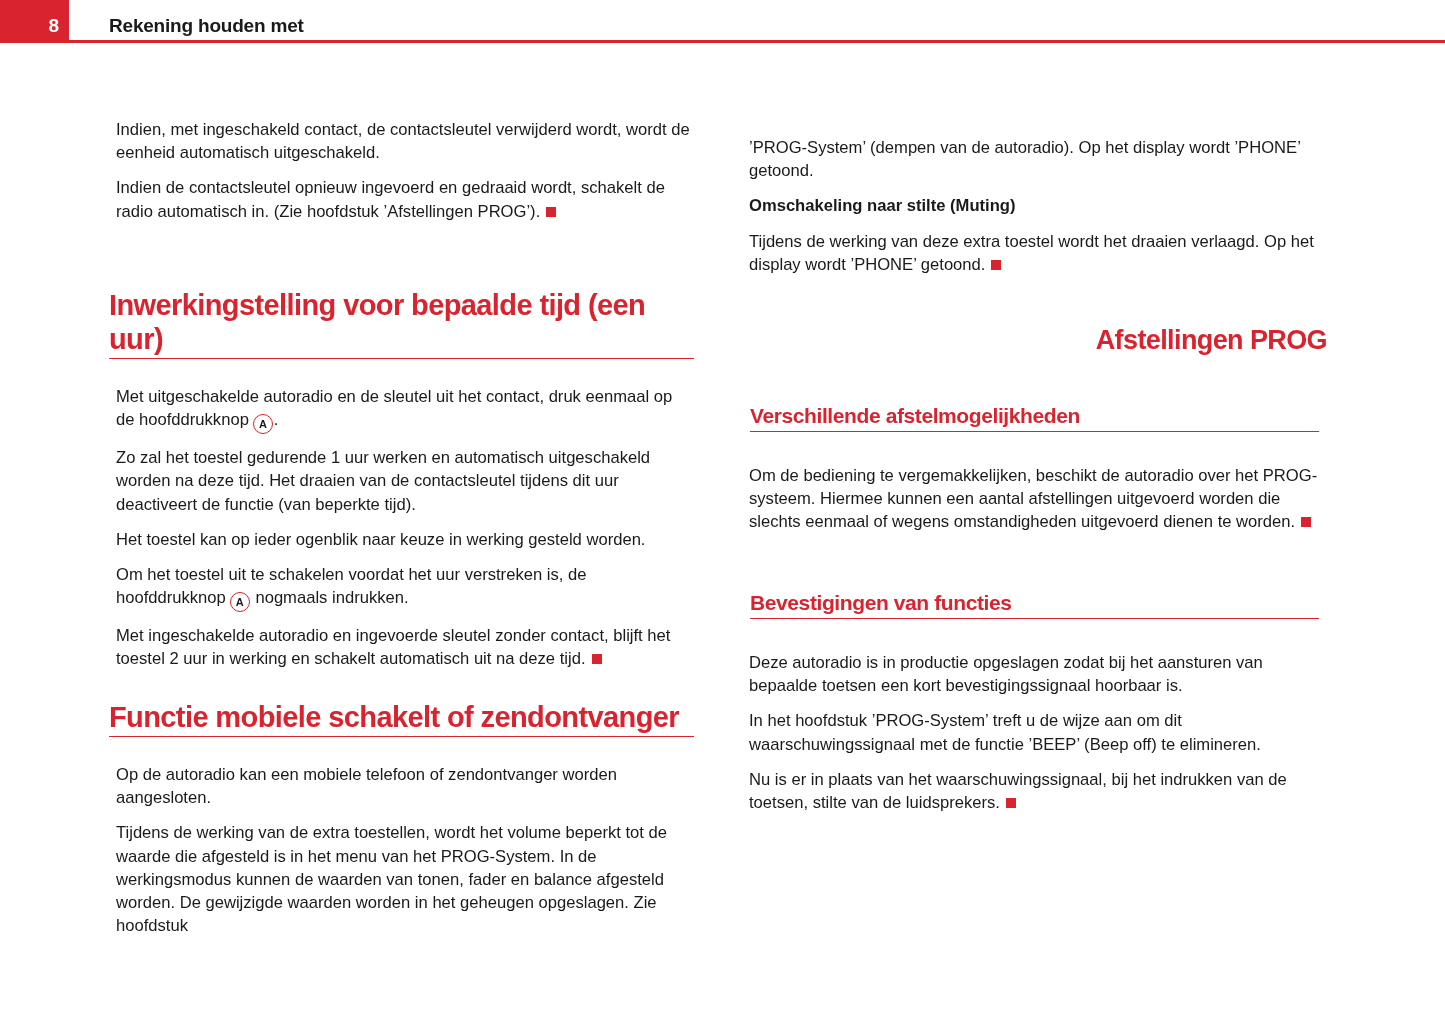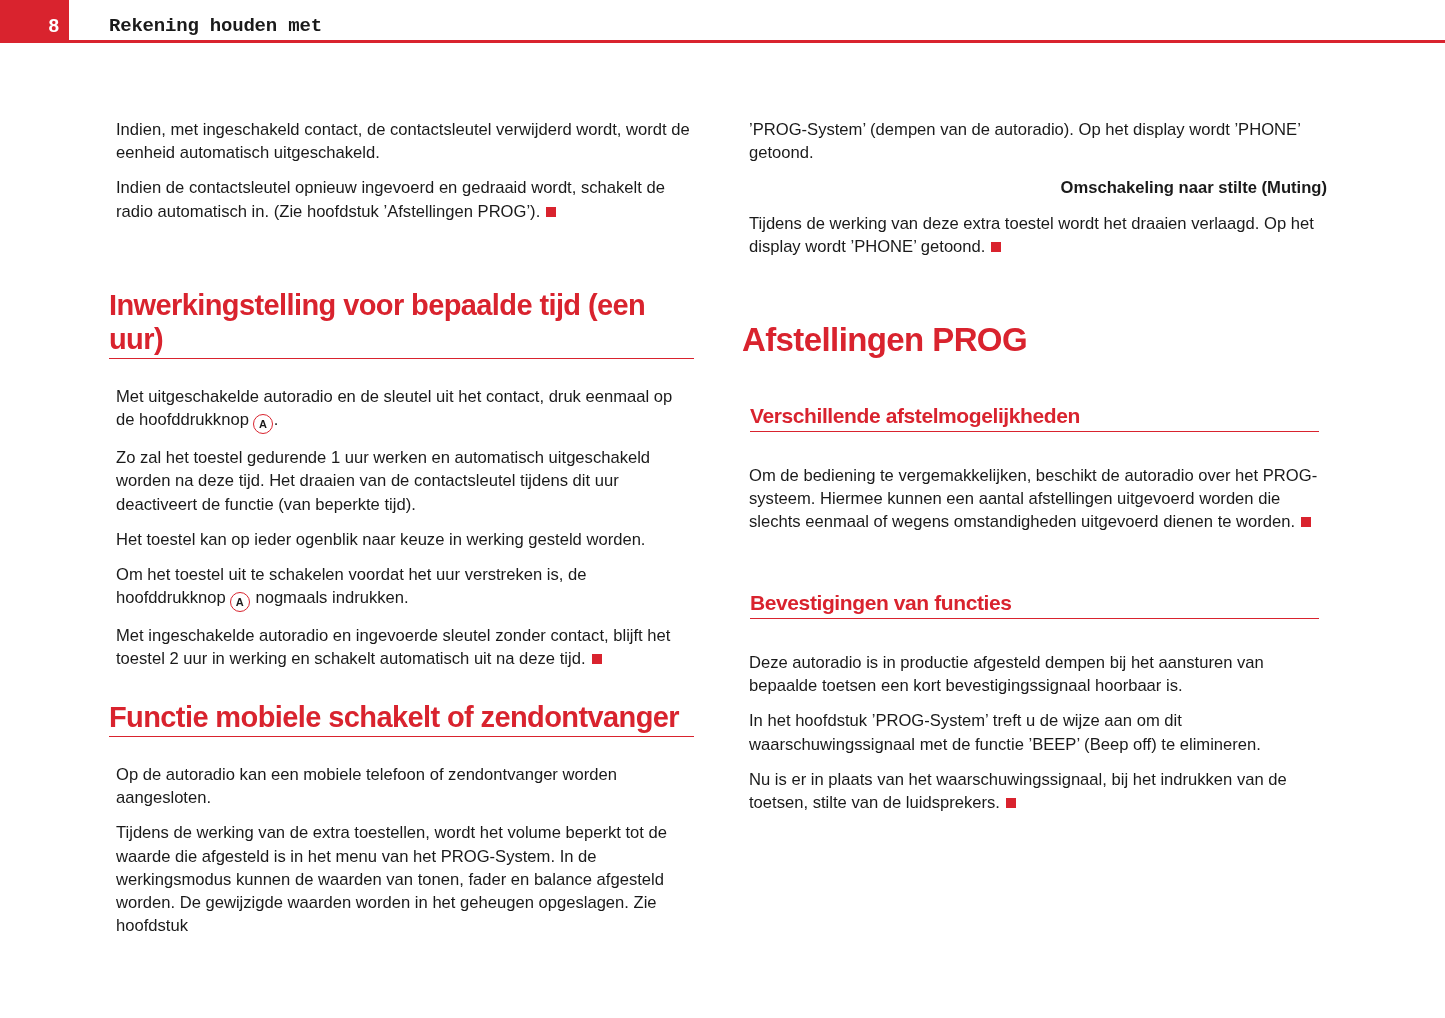--- a/index.html
+++ b/index.html
@@ -16,52 +16,51 @@
     background: #d9232e;
   }
   .page-num {
     position: absolute; right: 10px; top: 15px;
     color: #ffffff; font-weight: bold; font-size: 19px;
     font-family: "Liberation Sans", sans-serif;
   }
   .header-title {
     position: absolute; left: 109px; top: 15px;
     font-weight: bold; font-size: 19px; color: #1a1a1a;
-    font-family: Liberation Mono, monospace;
+    font-family: Liberation Sans, sans-serif;
     letter-spacing: -0.2px;
   }
   .header-rule {
     position: absolute; left: 69px; top: 40px; width: 1376px; height: 3px;
     background: #d9232e;
   }
   .col {
     position: absolute; width: 585px;
   }
   .col-left { left: 109px; top: 118px; }
-  .col-right { left: 742px; top: 118px; }
+  .col-right { left: 742px; top: 136px; }
   p {
     margin: 0 0 12px 7px;
     font-family: "Liberation Sans", sans-serif;
     font-size: 16.6px; line-height: 23.2px; color: #1a1a1a;
   }
   .bold-label {
     font-weight: bold;
-    text-align: right;
   }
   .h1 {
     font-family: "Liberation Sans", sans-serif;
     color: #d9232e; font-weight: bold; font-size: 29px;
     letter-spacing: -0.6px; line-height: 34px;
     padding-bottom: 2px; border-bottom: 1.5px solid #d9232e;
     margin: 0;
   }
   .h1-plain {
     font-family: "Liberation Sans", sans-serif;
-    color: #d9232e; font-weight: bold; font-size: 33px;
-    letter-spacing: -0.6px; line-height: 34px; margin: 0;
+    color: #d9232e; font-weight: bold; font-size: 27px;
+    letter-spacing: -0.6px; line-height: 34px; margin: 0; text-align: right;
   }
   .h2 {
     font-family: "Liberation Sans", sans-serif;
     color: #d9232e; font-weight: bold; font-size: 21px;
     letter-spacing: -0.4px; line-height: 26px;
     padding-bottom: 2px; border-bottom: 1.5px solid #d9232e;
     margin: 8px;
   }
   .end-mark {
     display: inline-block; width: 10px; height: 10px;
@@ -121,16 +120,16 @@
 
 <div class="col abs" style="left:742px; top:395px;">
   <h2 class="h2">Verschillende afstelmogelijkheden</h2>
   <div style="height:24px"></div>
   <p><span>Om de bediening te vergemakkelijken, beschikt de autoradio over het PROG-systeem. Hiermee kunnen een aantal afstellingen uitgevoerd worden die slechts eenmaal of wegens omstandigheden uitgevoerd dienen te worden.</span><span class="end-mark"></span></p>
 </div>
 
 <div class="col abs" style="left:742px; top:582px;">
   <h2 class="h2">Bevestigingen van functies</h2>
   <div style="height:24px"></div>
-  <p>Deze autoradio is in productie afgesteld dempen bij het aansturen van bepaalde toetsen een kort bevestigingssignaal hoorbaar is.</p>
+  <p>Deze autoradio is in productie opgeslagen zodat bij het aansturen van bepaalde toetsen een kort bevestigingssignaal hoorbaar is.</p>
   <p>In het hoofdstuk ’PROG-System’ treft u de wijze aan om dit waarschuwingssignaal met de functie ’BEEP’ (Beep off) te elimineren.</p>
   <p><span>Nu is er in plaats van het waarschuwingssignaal, bij het indrukken van de toetsen, stilte van de luidsprekers.</span><span class="end-mark"></span></p>
 </div>
 
 </body></html>

